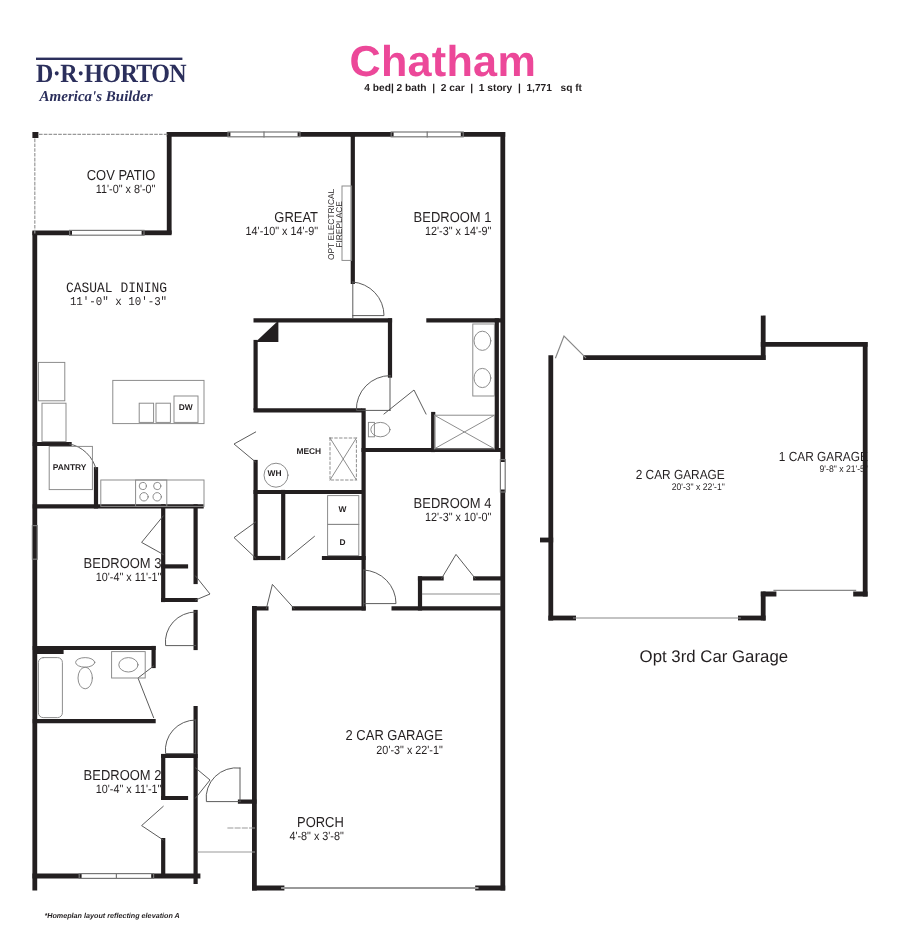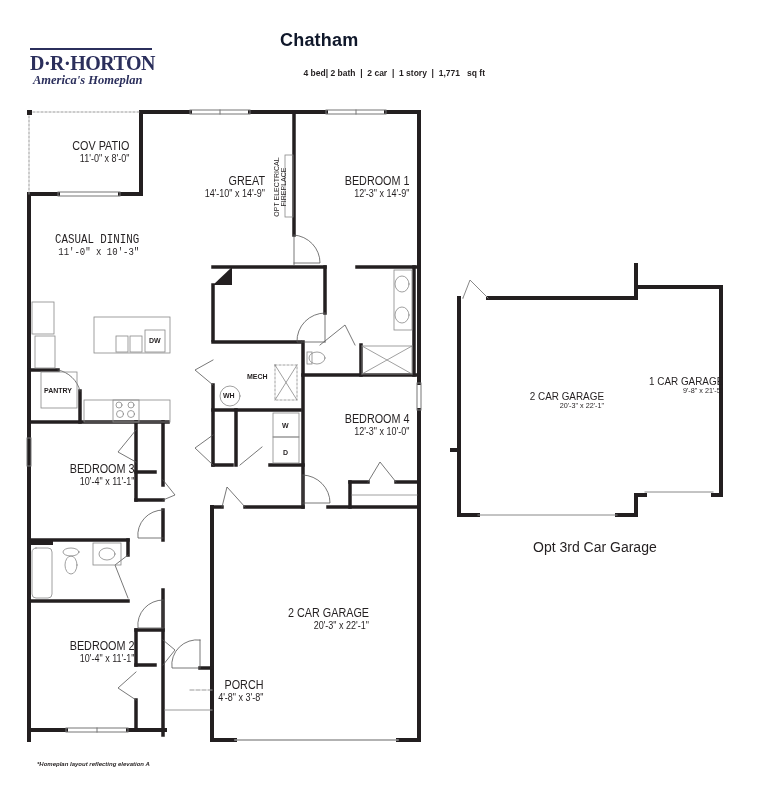--- a/index.html
+++ b/index.html
@@ -1,38 +1,38 @@
 <!DOCTYPE html>
 <html><head>
   <meta charset="utf-8">
   <style>
     html, body { margin: 0; padding: 0; background: #ffffff; }
     body { width: 759px; height: 792px; position: relative; overflow: hidden; font-family: "Liberation Sans", sans-serif; color: #231f20; }
     .logo { position: absolute; left: 30px; top: 48px; width: 122px; }
     .logo-rule { height: 2px; background: #2b2f5c; margin-bottom: 1px; }
     .logo-main { font-family: "Liberation Serif", serif; font-weight: bold; font-size: 20px; color: #2b2f5c; letter-spacing: -0.5px; line-height: 20px; transform: scaleY(1.1); transform-origin: top left; }
     .logo-sub { font-family: "Liberation Serif", serif; font-style: italic; font-weight: bold; font-size: 12.5px; color: #2b2f5c; margin-top: 2px; padding-left: 3px; }
-    .plan-title { position: absolute; left: 280px; top: 30px; width: 178px; text-align: left; font-weight: bold; font-size: 18px; color: #0f172a; letter-spacing: 0.2px; }
+    .plan-title { position: absolute; left: 280px; top: 30px; width: 178px; text-align: center; font-weight: bold; font-size: 36px; color: #ec4899; letter-spacing: 0.2px; }
     .plan-specs { position: absolute; left: 270px; top: 68px; width: 215px; text-align: right; font-weight: bold; font-size: 8.5px; color: #231f20; white-space: pre; }
     svg.plan { position: absolute; left: 0; top: 0; }
     .room { position: absolute; text-align: right; white-space: nowrap; line-height: 1.1; }
     .room .name { font-size: 12px; display: block; transform: scaleX(0.9); }
     .room .dim { font-size: 10px; display: block; transform: scaleX(0.9); }
     .small-label { position: absolute; font-size: 7px; font-weight: bold; white-space: nowrap; }
     .vert-label { position: absolute; font-size: 7px; white-space: nowrap; transform: rotate(-90deg); transform-origin: center; line-height: 7px; text-align: center; }
     .caption { position: absolute; font-size: 14px; white-space: nowrap; }
     .footnote { position: absolute; left: 37px; top: 761px; font-size: 6px; font-style: italic; font-weight: bold; }
   </style>
 </head>
 <body>
 
 <div class="logo">
   <div class="logo-rule"></div>
   <div class="logo-main">D·R·HORTON</div>
-  <div class="logo-sub">America's Homeplan</div>
+  <div class="logo-sub">America's Builder</div>
 </div>
 <div class="plan-title">Chatham</div>
 <div class="plan-specs">4 bed| 2 bath  |  2 car  |  1 story  |  1,771   sq ft</div>
 
 <svg class="plan" width="759" height="792" viewBox="0 0 759 792">
   <g fill="none" stroke="#231f20" stroke-linecap="square">
 
     <g stroke-width="4">
 
       <line x1="29" y1="195" x2="29" y2="740"></line>
@@ -267,21 +267,21 @@
   <span class="dim">10'-4" x 11'-1"</span>
 </div>
 <div class="room" style="left:30px; top:640px; width:110px;">
   <span class="name">BEDROOM 2</span>
   <span class="dim">10'-4" x 11'-1"</span>
 </div>
 <div class="room" style="left:255px; top:607px; width:120px;">
   <span class="name">2 CAR GARAGE</span>
   <span class="dim">20'-3" x 22'-1"</span>
 </div>
-<div class="room" style="left:197px; top:679px; width:70px;">
+<div class="room" style="left:220px; top:679px; width:70px;">
   <span class="name">PORCH</span>
   <span class="dim">4'-8" x 3'-8"</span>
 </div>
 
 <div class="small-label" style="left:149px; top:337px;">DW</div>
 <div class="small-label" style="left:44px; top:387px;">PANTRY</div>
 <div class="small-label" style="left:247px; top:373px;">MECH</div>
 <div class="small-label" style="left:223px; top:392px;">WH</div>
 <div class="small-label" style="left:282px; top:422px;">W</div>
 <div class="small-label" style="left:283px; top:449px;">D</div>

